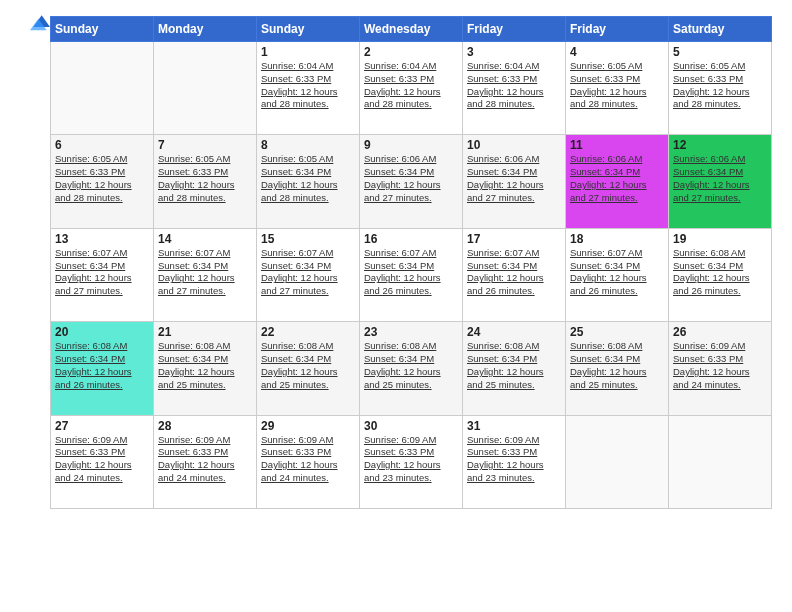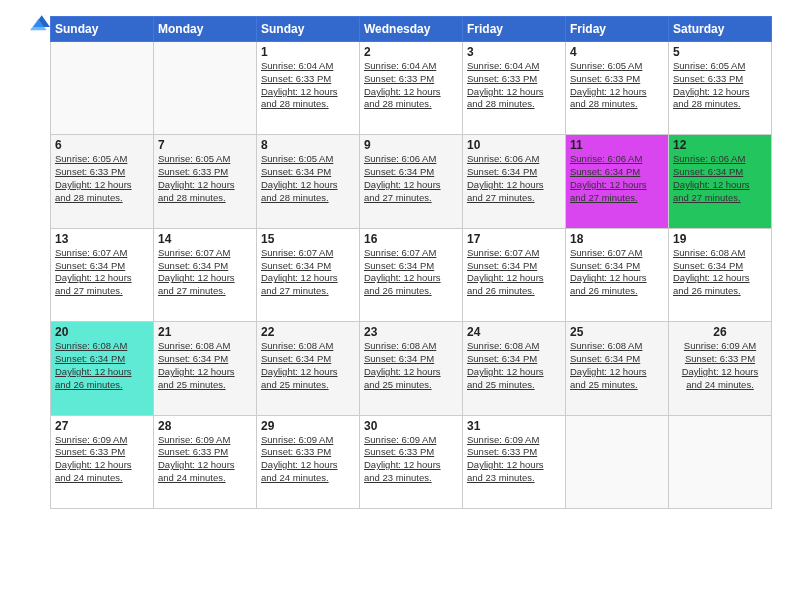--- a/index.html
+++ b/index.html
@@ -292,21 +292,21 @@
             <div class="day-info" style="white-space: pre-line;">Sunrise: 6:08 AM
 Sunset: 6:34 PM
 Daylight: 12 hours and 25 minutes.</div>
           </td>
           <td style="background: rgb(245, 245, 245);">
             <span class="day-num">25</span>
             <div class="day-info" style="white-space: pre-line;">Sunrise: 6:08 AM
 Sunset: 6:34 PM
 Daylight: 12 hours and 25 minutes.</div>
           </td>
-          <td style="background: rgb(245, 245, 245); text-align: center;">
+          <td style="background: rgb(245, 245, 245);">
             <span class="day-num">26</span>
             <div class="day-info" style="white-space: pre-line;">Sunrise: 6:09 AM
 Sunset: 6:33 PM
 Daylight: 12 hours and 24 minutes.</div>
           </td>
         </tr>
         <tr>
           <td>
             <span class="day-num">27</span>
             <div class="day-info" style="white-space: pre-line;">Sunrise: 6:09 AM

